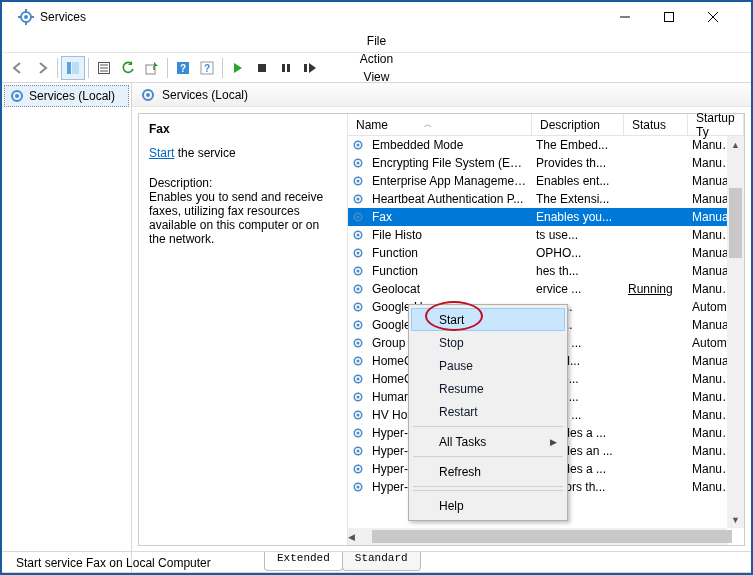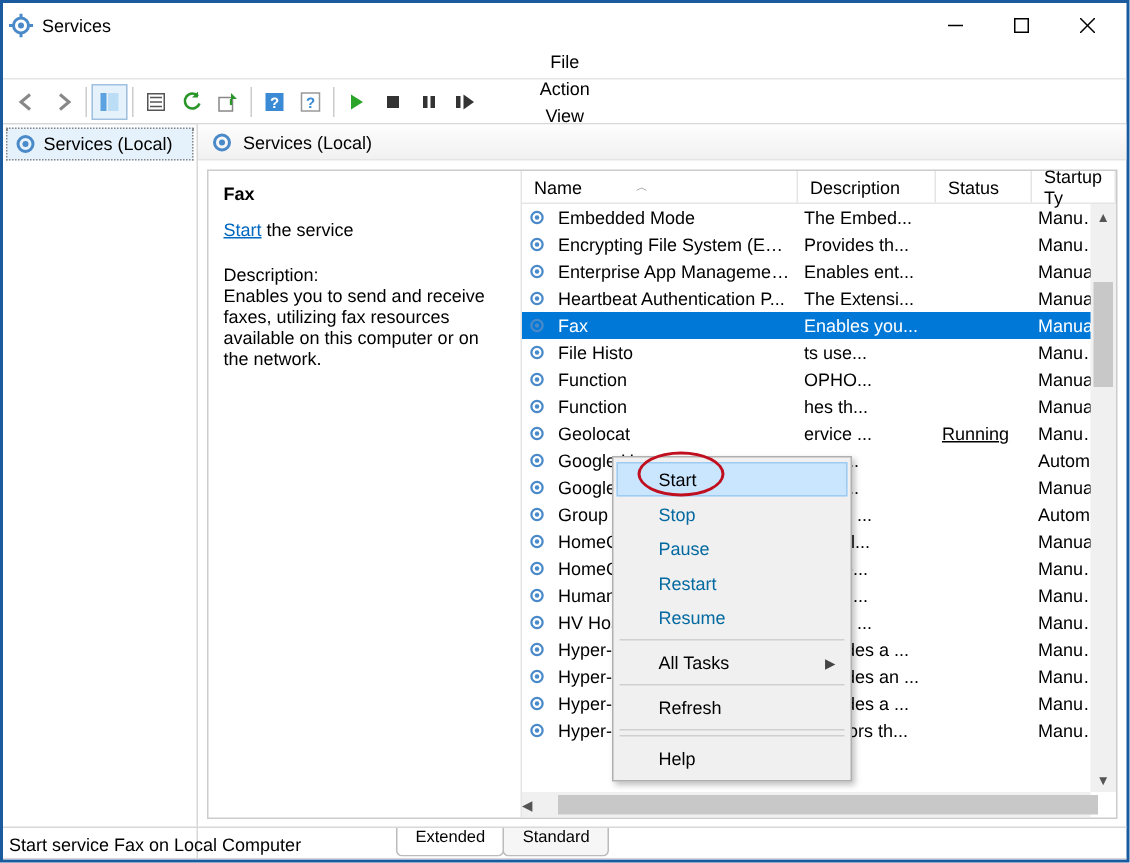--- a/index.html
+++ b/index.html
@@ -1,17 +1,17 @@
 <!DOCTYPE html>
 <html><head>
 <meta charset="utf-8">
 <style>
 * { box-sizing: border-box; margin: 0; padding: 0; }
 body { font-family: "Segoe UI", Tahoma, sans-serif; font-size: 12px; background: #fff; width: 753px; height: 575px; border: 2px solid #1a5a9e; display: flex; flex-direction: column; color: #000; }
-.titlebar { height: 30px; display: flex; align-items: center; padding: 0 4px; }
+.titlebar { height: 30px; display: flex; align-items: center; padding: 0 16px; }
 .titlebar .icon { width: 16px; height: 16px; margin-right: 6px; }
 .titlebar .title { flex: 1; font-size: 12px; }
 .titlebar .winctrl { width: 44px; height: 28px; display: flex; align-items: center; justify-content: center; }
 .gear-svg { width: 16px; height: 16px; }
 .menubar { height: 21px; display: flex; align-items: center; padding: 0 6px; border-bottom: 1px solid #e5e5e5; flex-direction: column; }
 .menubar span { padding: 2px 8px; }
 .toolbar { height: 30px; display: flex; align-items: center; padding: 2px 4px; border-bottom: 1px solid #d8d8d8; gap: 0; }
 .tb-btn { width: 24px; height: 24px; display: flex; align-items: center; justify-content: center; border: 1px solid transparent; }
 .tb-btn.pressed { border: 1px solid #a0c0e0; background: #e6f2fb; }
 .tb-sep { width: 1px; height: 20px; background: #ccc; margin: 0 3px; }
@@ -41,30 +41,30 @@
 .row .c-desc { width: 92px; }
 .row .c-status { width: 64px; text-decoration: underline; }
 .row .c-start { flex: 1; }
 .scroll-v { position: absolute; right: 0; top: 0; bottom: 17px; width: 17px; background: #f0f0f0; }
 .scroll-v .thumb { position: absolute; left: 2px; right: 2px; top: 52px; height: 70px; background: #c8c8c8; }
 .scroll-v .arr { position: absolute; left: 0; right: 0; height: 17px; display:flex;align-items:center;justify-content:center;font-size:9px;color:#555;}
 .scroll-h { position:absolute; left:0; right:17px; bottom:0; height:17px; background:#f0f0f0; display:flex; align-items:center;}
 .scroll-h .thumb-h { height:13px; background:#c8c8c8; flex:0 0 360px; margin-left:17px;}
 .ctxmenu { position: absolute; left: 406px; top: 221px; width: 160px; background: #f0f0f0; border: 1px solid #b0b0b0; box-shadow: 2px 2px 4px rgba(0,0,0,.25); padding: 3px 2px; z-index: 10; }
 .ctxmenu .mi { height: 23px; display: flex; align-items: center; padding: 0 24px 0 28px; font-size: 12px; color: #000; position:relative;}
-.ctxmenu .mi.disabled { color: #0369a1; }
+.ctxmenu .mi.disabled { color: #0f172a; }
 .ctxmenu .mi.hover { background: #cae6ff; border:1px solid #9ecbf2; padding-left:27px;}
 .ctxmenu .mi.bold { font-weight: bold; }
 .ctxmenu .sep { height: 1px; background: #d0d0d0; margin: 3px 2px; }
 .ctxmenu .sub::after { content: "▶"; position:absolute; right:8px; font-size:9px; color:#444;}
 .ellipse { position: absolute; left: 423px; top: 218px; width: 58px; height: 30px; border: 2px solid #c01020; border-radius: 50%; z-index: 20; pointer-events: none; }
-.tabs { height: 20px; display:flex; padding: 0 0 0 132px; font-size:11px; position:relative; top:-1px;}
+.tabs { height: 20px; display:flex; padding: 0 0 0 132px; font-size:11px; position:relative; top:-1px;font-family:Liberation Mono, monospace;}
 .tabs .tab { padding: 0px 12px 2px; border: 1px solid #bbb; border-top: 1px solid #fff; border-top-left-radius: 0; border-bottom-left-radius:4px; border-bottom-right-radius:4px; background:#fff; margin-right:-1px;}
 .tabs .tab.inactive { background:#f6f6f6; }
-.statusbar { height: 22px; border-top: 1px solid #d8d8d8; padding: 2px 4px; display:flex; align-items:center; font-size:12px; position:absolute; bottom:2px; left:2px; right:2px;}
+.statusbar { height: 22px; border-top: 1px solid #d8d8d8; padding: 2px 14px; display:flex; align-items:center; font-size:12px; position:absolute; bottom:2px; left:2px; right:2px;}
 .arrow-svg { width:14px; height:14px; }
 .sort-asc { font-size: 8px; color: #777; margin-left: 16px; }
 </style>
 </head>
 <body>
 
 <div class="titlebar">
   <span class="icon">
     <svg class="gear-svg" viewBox="0 0 16 16">
         <circle cx="8" cy="8" r="5" fill="none" stroke="#4a8ac9" stroke-width="2"></circle>
@@ -475,22 +475,22 @@
     <div class="tabs">
       <div class="tab">Extended</div>
       <div class="tab inactive">Standard</div>
     </div>
   </div>
 
   <div class="ctxmenu" id="ctxmenu">
       <div class="mi hover">Start</div>
       <div class="mi disabled">Stop</div>
       <div class="mi disabled">Pause</div>
+      <div class="mi disabled">Resume</div>
       <div class="mi disabled">Restart</div>
-      <div class="mi disabled">Resume</div>
       <div class="sep"></div>
       <div class="mi sub">All Tasks</div>
       <div class="sep"></div>
       <div class="mi">Refresh</div>
       <div class="sep"></div>
       <div class="sep"></div>
       <div class="mi">Help</div>
     </div>
   <div class="ellipse"></div>
 </div>

